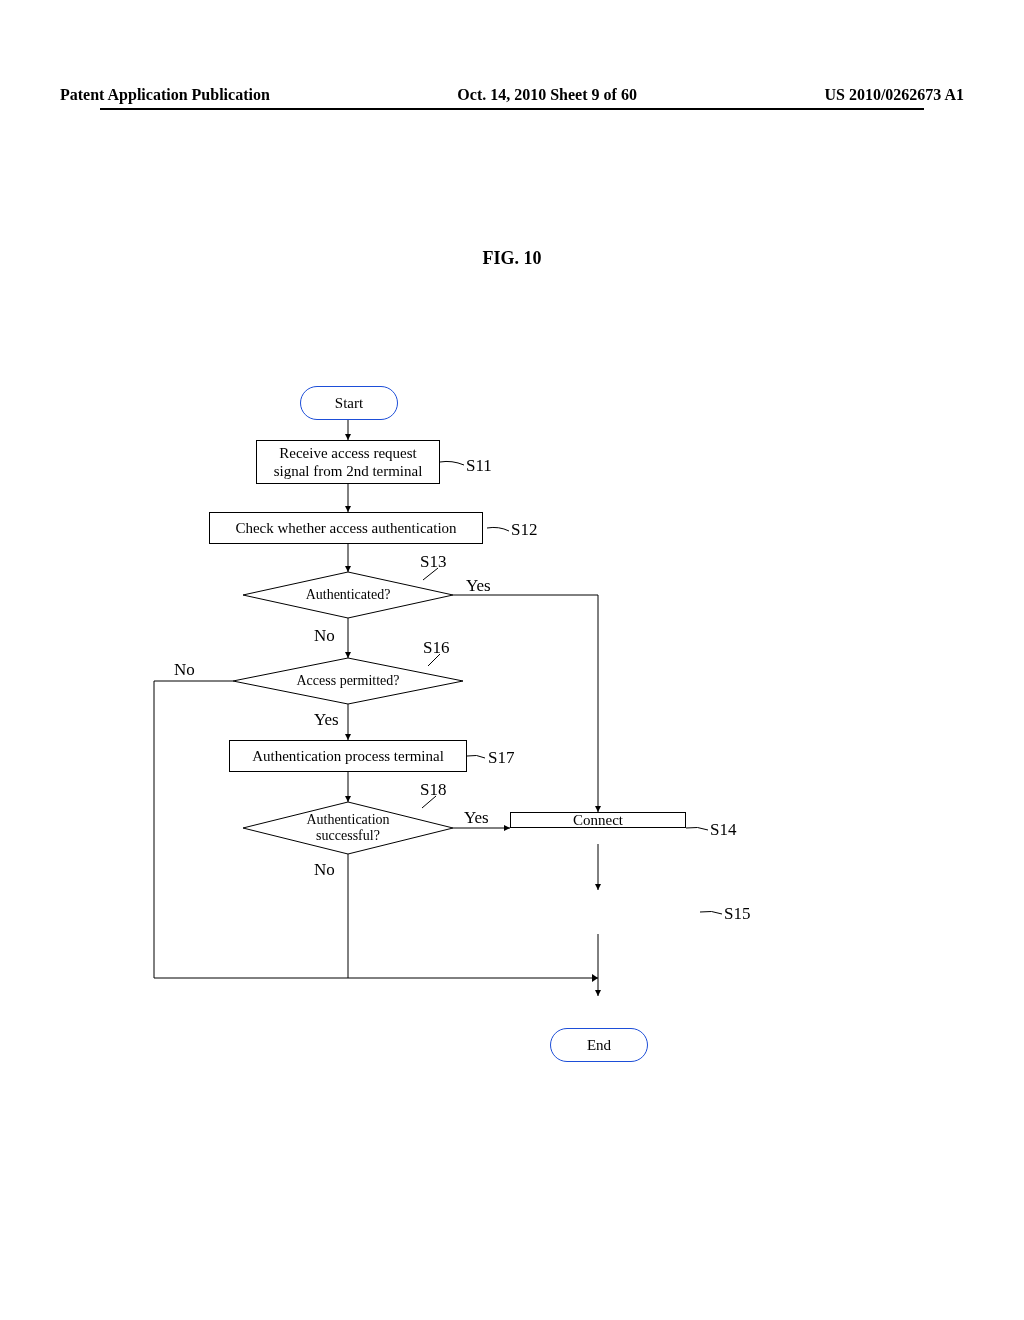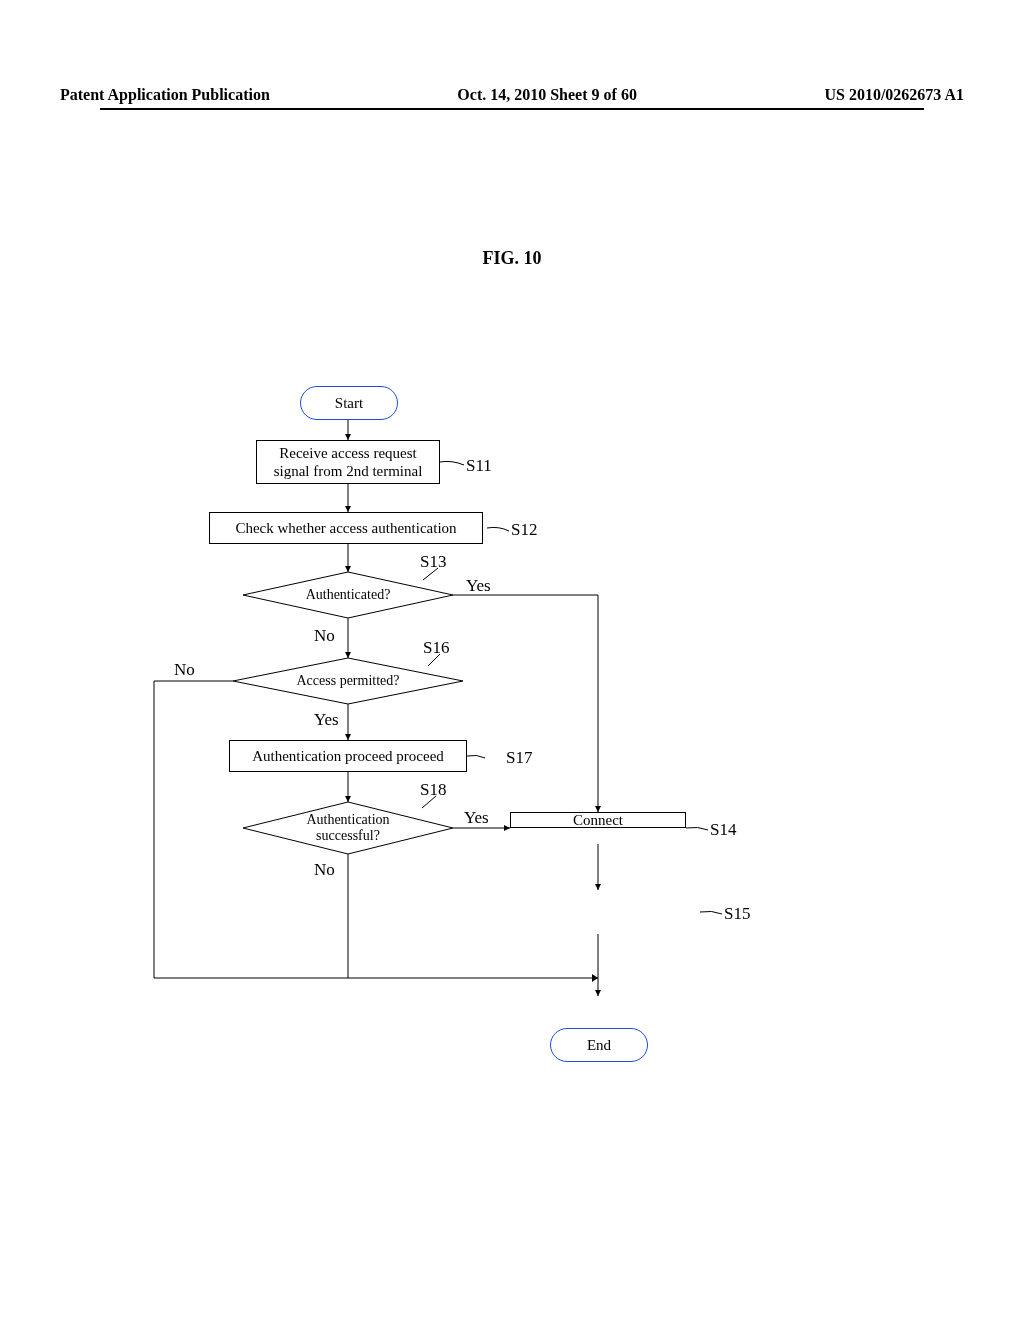--- a/index.html
+++ b/index.html
@@ -177,23 +177,23 @@
   <div class="label" style="left:302px; top:192px;">S13</div>
   <div class="label" style="left:348px; top:216px;">Yes</div>
   <div class="label" style="left:196px; top:266px;">No</div>
 
   <div class="diamond-text" style="left:168px; top:313px; width:124px;">Access permitted?</div>
   <div class="label" style="left:305px; top:278px;">S16</div>
   <div class="label" style="left:56px; top:300px;">No</div>
   <div class="label" style="left:196px; top:350px;">Yes</div>
 
   <div class="box" style="left:111px; top:380px; width:238px; height:32px;">
-    <span>Authentication proceed proceed</span>
-  </div>
-  <div class="label" style="left:370px; top:388px;margin-left:18px;">S17</div>
+    <span>Authentication process terminal</span>
+  </div>
+  <div class="label" style="left:370px; top:388px;">S17</div>
 
   <div class="diamond-text" style="left:176px; top:452px; width:108px; white-space: pre-line;">Authentication
 successful?</div>
   <div class="label" style="left:302px; top:420px;">S18</div>
   <div class="label" style="left:346px; top:448px;">Yes</div>
   <div class="label" style="left:196px; top:500px;">No</div>
 
   <div class="box" style="left:392px; top:452px; width:176px; height:16px;">
     <span>Connect</span>
   </div>

